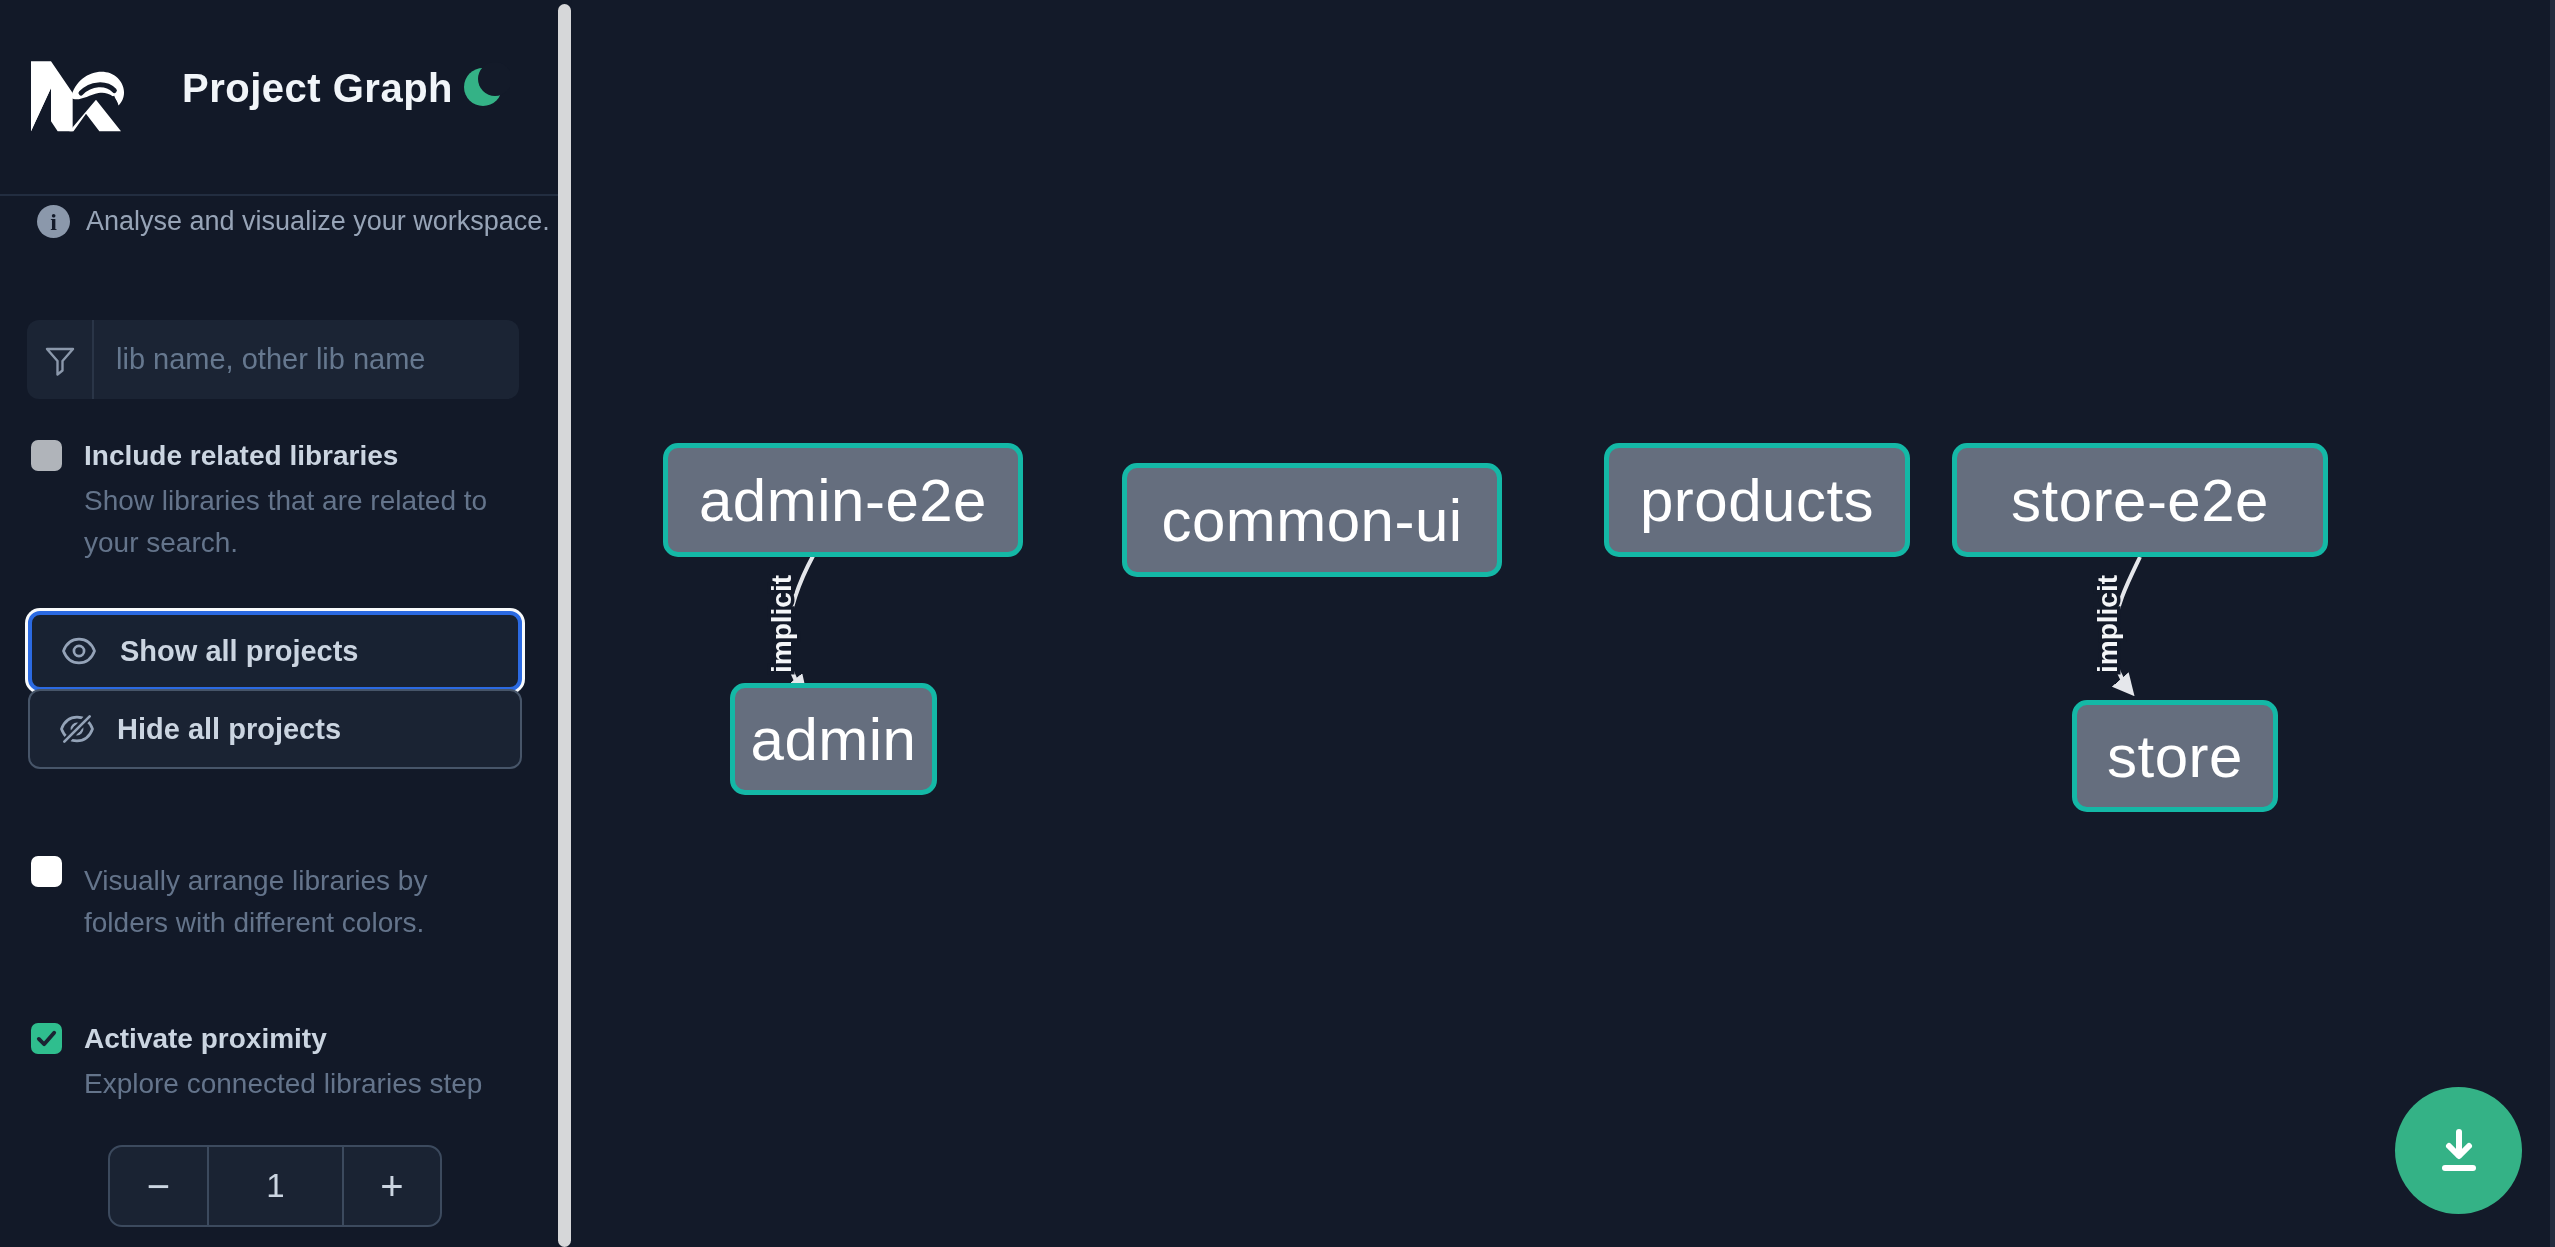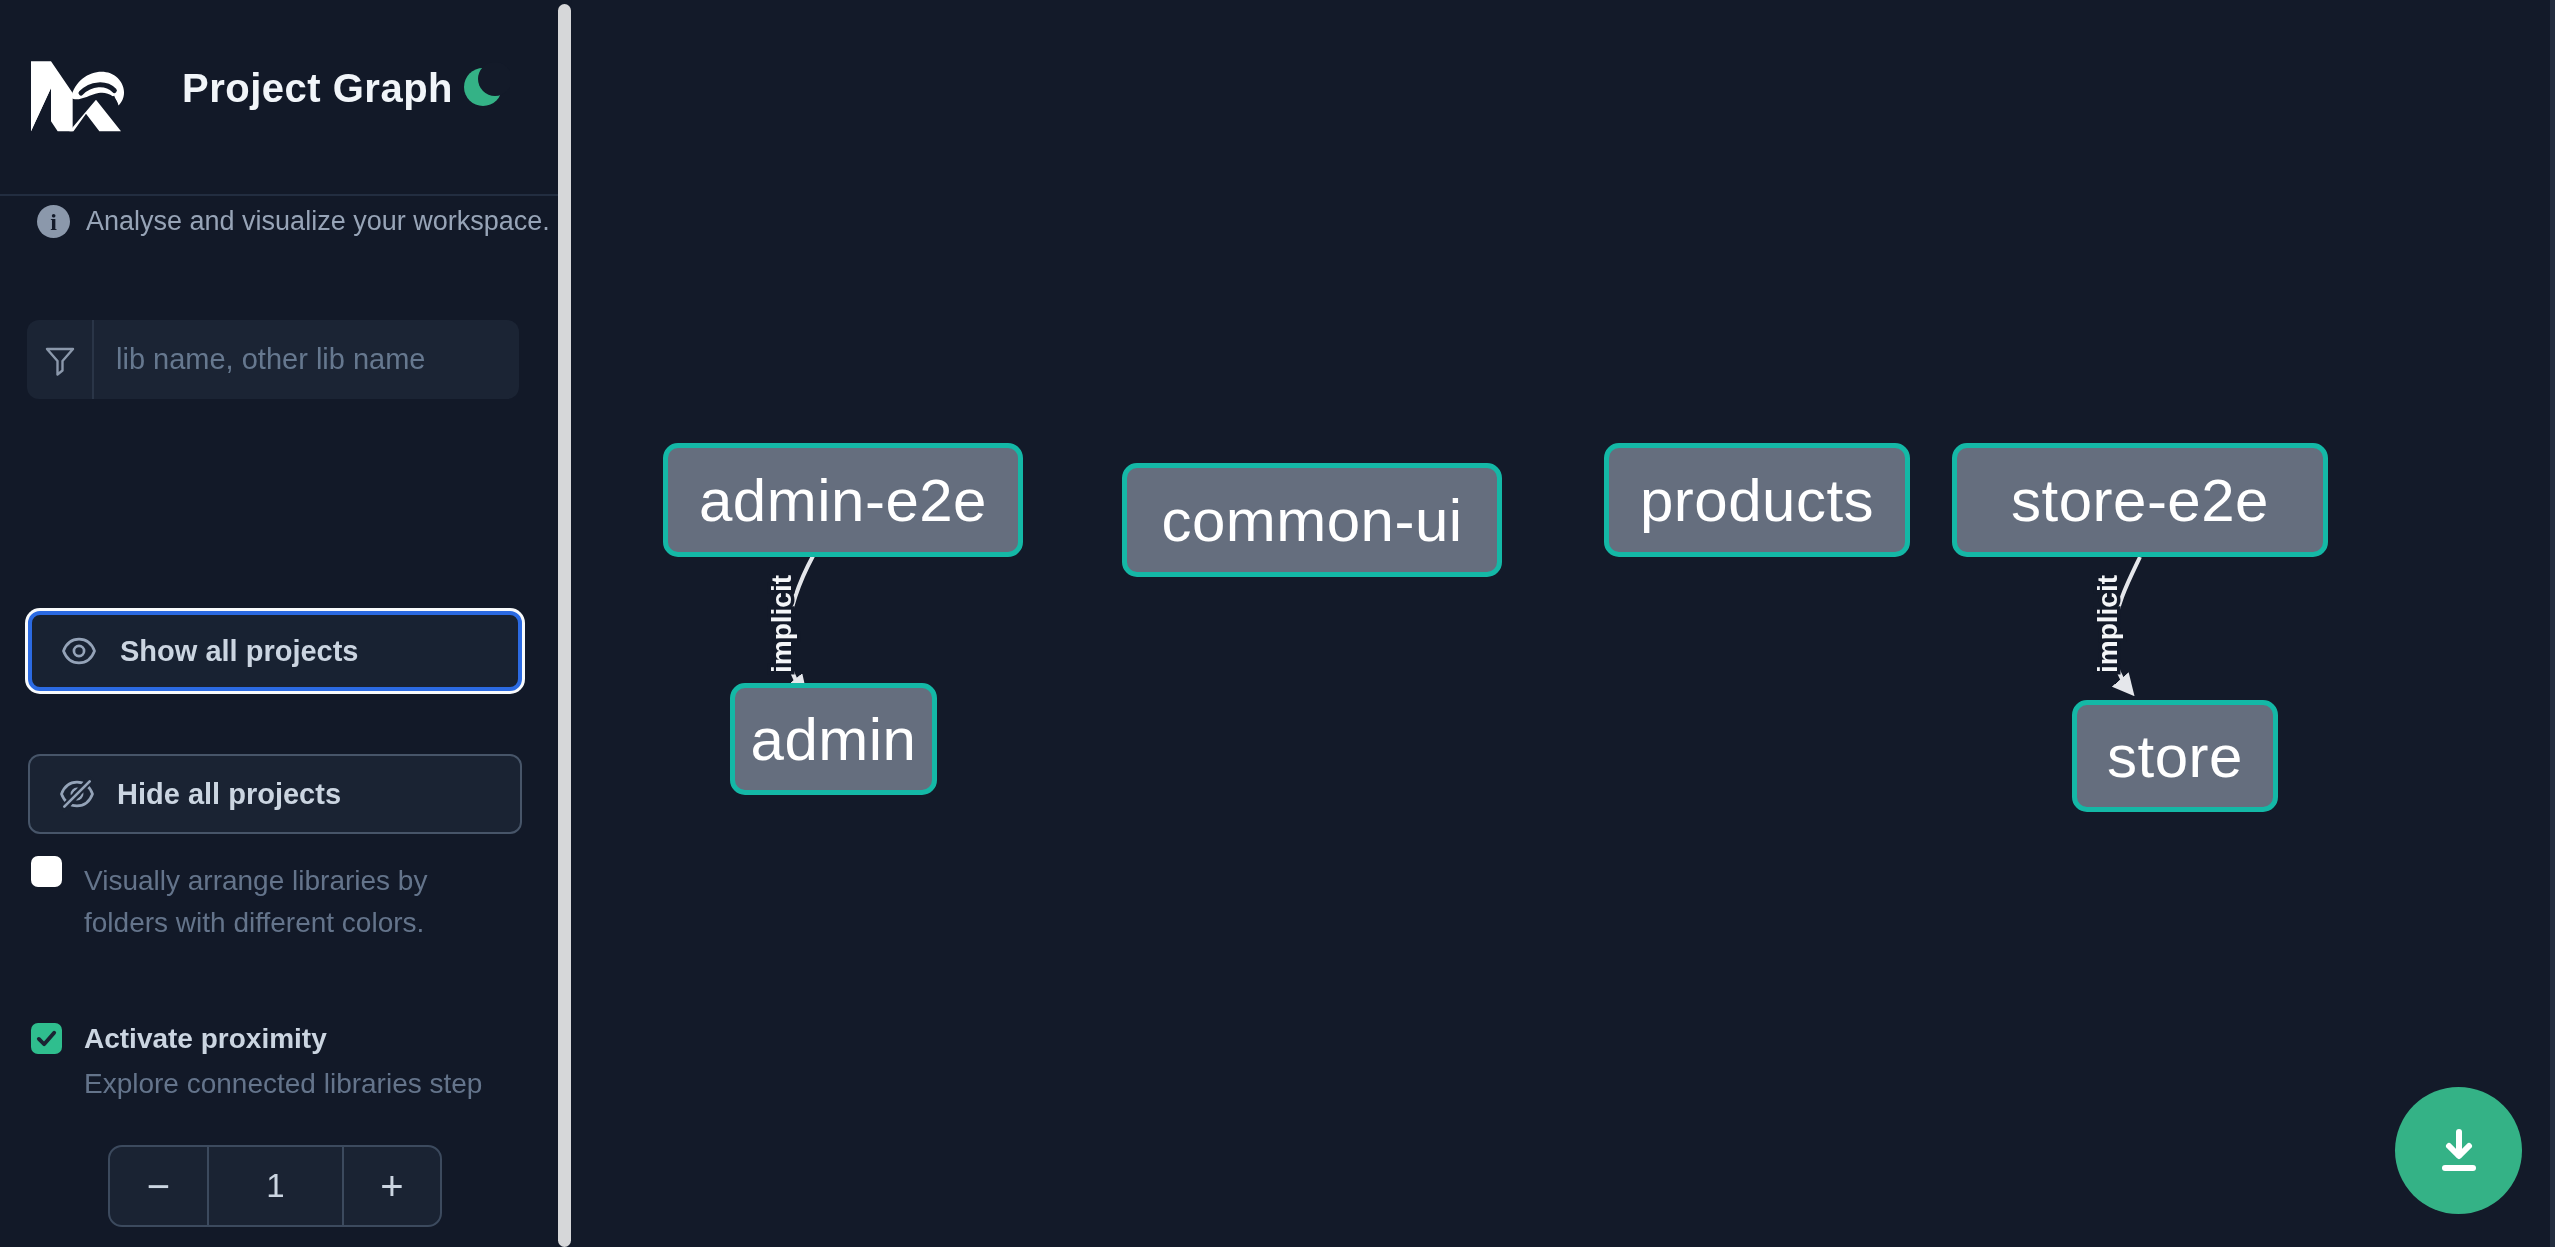--- a/index.html
+++ b/index.html
@@ -77,21 +77,21 @@
   }
 
   
   .side-btn {
     position:absolute; left:28px; width:494px; height:80px;
     background:#1a2333; border:2px solid #475569; border-radius:12px;
     display:flex; align-items:center; gap:22px; padding:0 0 0 28px;
     cursor:pointer; font-size:29px; font-weight:700; color:#cbd5e1;text-align:right;
   }
   .btn-show { top:611px; border:4px solid #2b6ae2; box-shadow:0 0 0 3px #f8fafc; background:#182232; }
-  .btn-hide { top:754px;gap:21px; }
+  .btn-hide { top:689px;gap:21px; }
   .side-btn svg { width:38px; height:38px; flex:0 0 auto; }
 
   
   .stepper {
     position:absolute; left:108px; top:1145px; width:334px; height:82px;
     border:2px solid #3c4a5e; border-radius:14px; background:#1a2333;
     display:flex; overflow:hidden;
   }
   .stepper .seg {
     display:flex; align-items:center; justify-content:center;
@@ -171,20 +171,28 @@
 
   <div class="search-box">
     <div class="search-funnel-cell">
       <svg width="34" height="34" viewBox="0 0 34 34" fill="none" stroke="#8b98ab" stroke-width="2.4" stroke-linejoin="round" stroke-linecap="round">
         <path d="M4 6 h26 l-10.5 12 v9.5 l-5 4 v-13.5 L4 6 Z"></path>
       </svg>
     </div>
     <input class="search-input" type="text" placeholder="lib name, other lib name" style="">
   </div>
 
+  <div class="opt-row row-include">
+    <span class="checkbox gray"></span>
+    <div class="opt-label">Include related libraries</div>
+    <div class="opt-desc">
+      <div>Show libraries that are related to</div>
+      <div>your search.</div>
+    </div>
+  </div>
 
   <button class="side-btn btn-show">
     <svg viewBox="0 0 24 24" fill="none" stroke="#94a3b8" stroke-width="1.7" stroke-linecap="round" stroke-linejoin="round">
       <path d="M2.2 12 C4 7.2 7.7 4.5 12 4.5 S20 7.2 21.8 12 C20 16.8 16.3 19.5 12 19.5 S4 16.8 2.2 12 Z"></path>
       <circle cx="12" cy="12" r="3.2"></circle>
     </svg>
     <span>Show all projects</span>
   </button>
 
   <button class="side-btn btn-hide">

